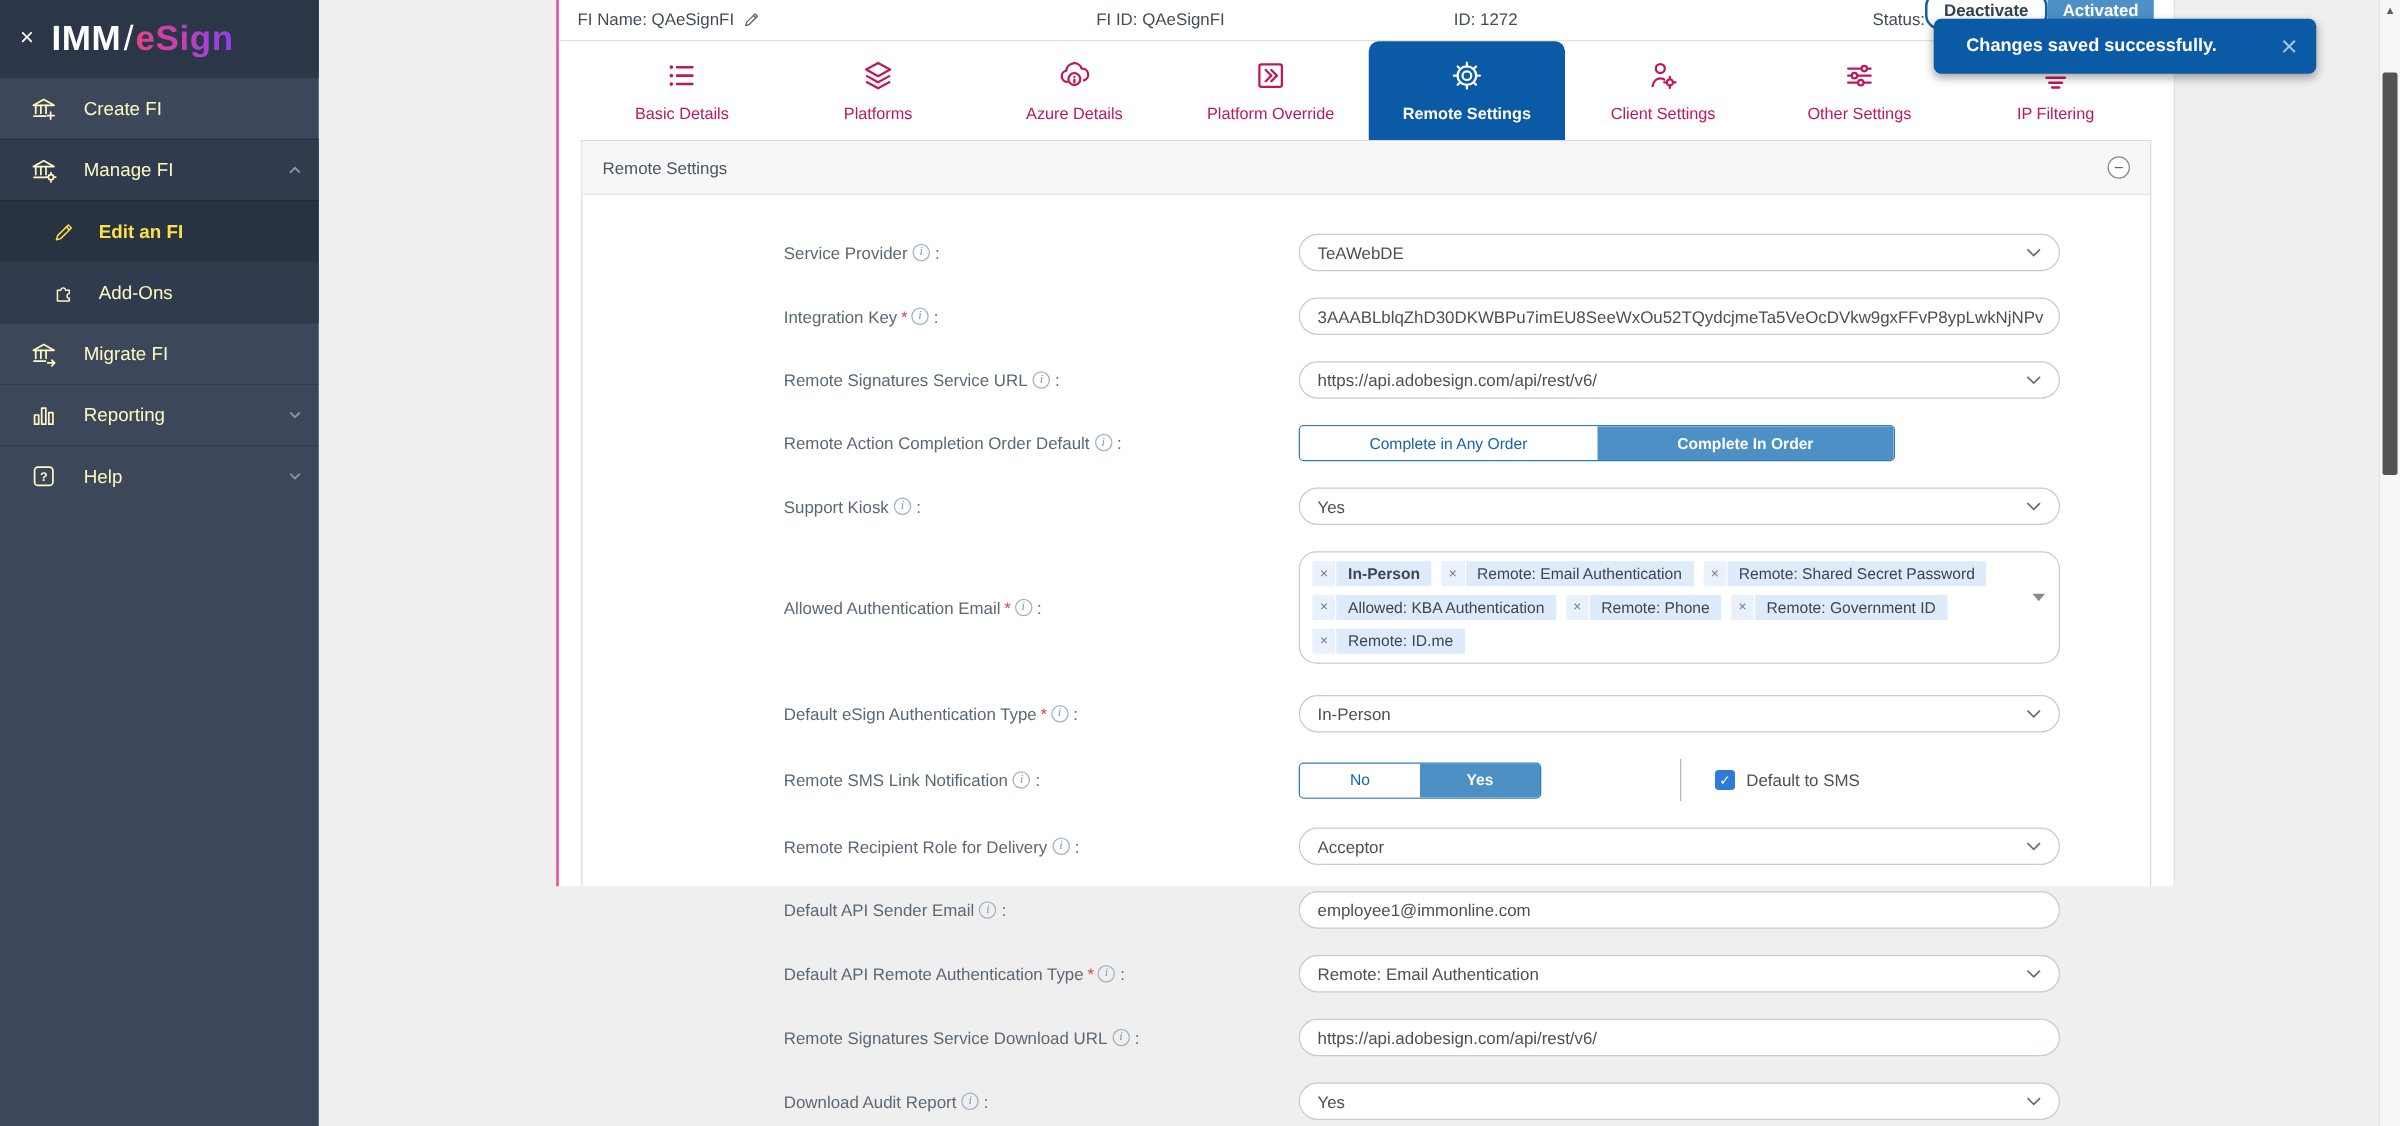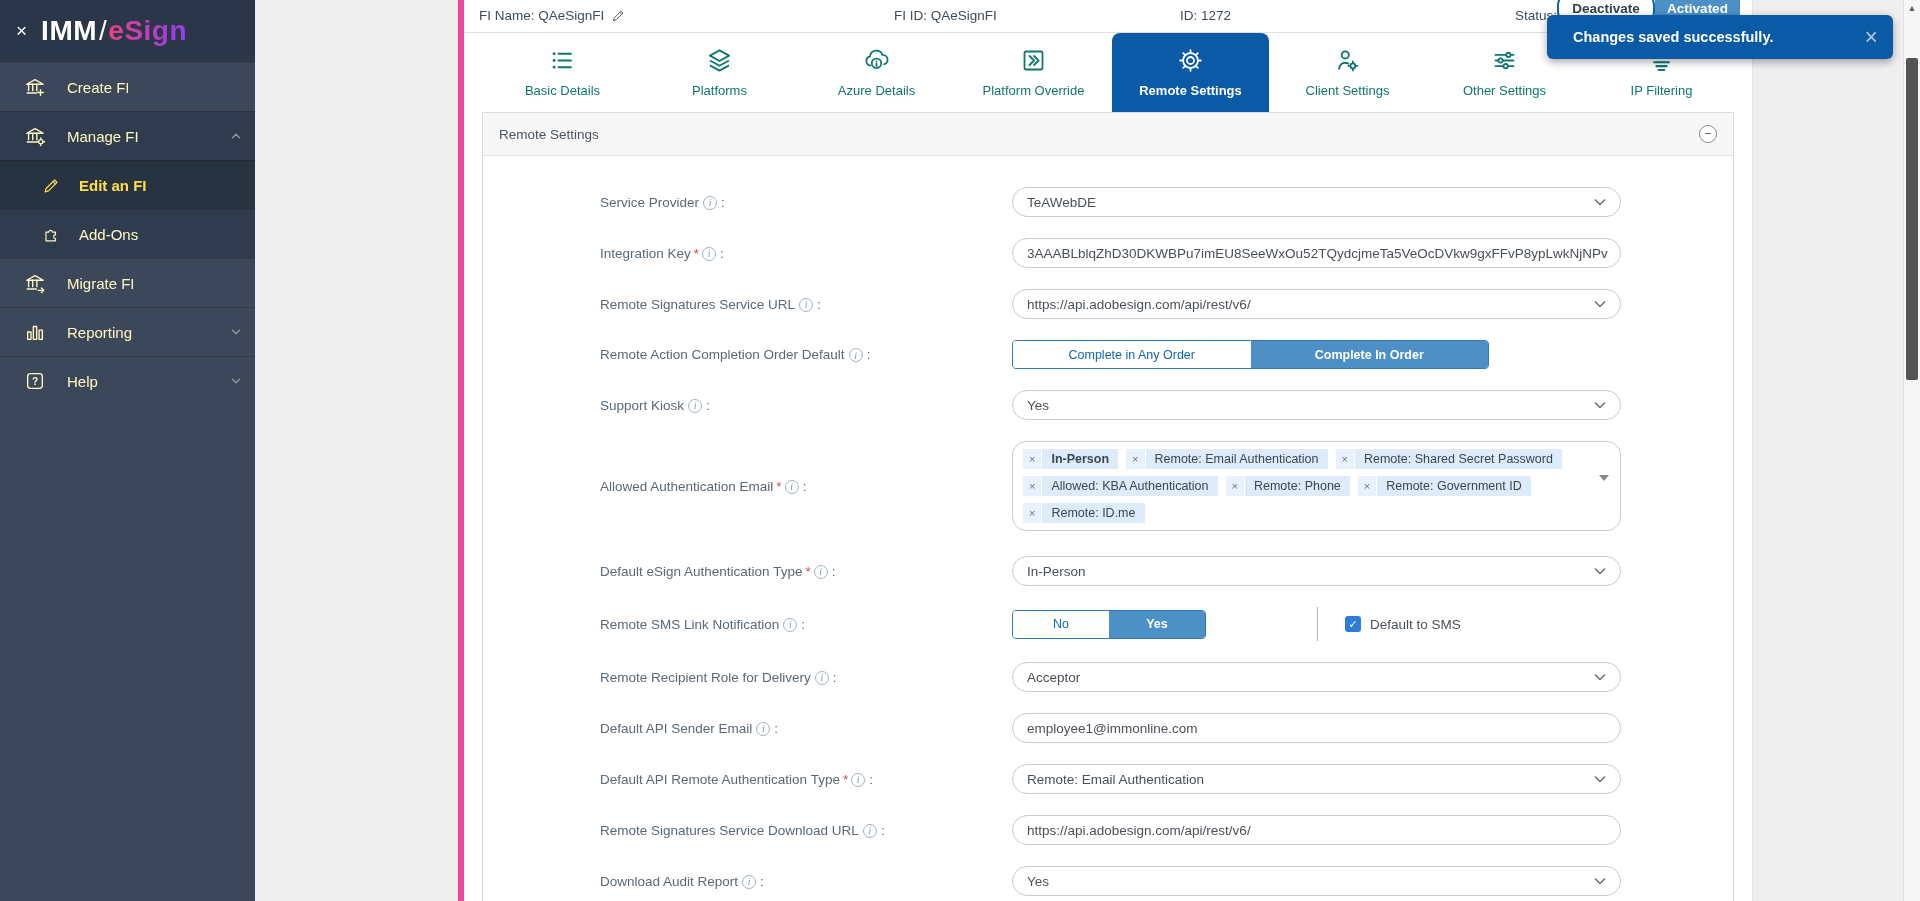--- a/index.html
+++ b/index.html
@@ -20,51 +20,51 @@
   .nav-item.sub svg { width:19px; height:19px; margin-right:18px; }
   .nav-item.active { background:#283341; color:#fde047; font-weight:bold; }
   .nav-chevron { position:absolute; right:12px; width:14px !important; height:14px !important; margin:0 !important; color:#8b98a8; }
 
   
   .scrollbar { position:absolute; right:0; top:0; width:17px; height:901px; background:#f7f7f7; border-left:1px solid #e2e2e2; z-index:40; }
   .sb-up { position:absolute; top:3px; left:0; width:16px; text-align:center; color:#5f5f5f; font-size:9px; }
   .sb-thumb { position:absolute; top:58px; left:2px; width:12px; height:322px; background:#545454; border-radius:2px; }
 
   
-  .content { position:absolute; left:458px; top:0; width:1295px; height:901px; background:#fff; border-left:6px solid #ec4899; border-right:1px solid #e4e4e4; }
+  .content { position:absolute; left:445px; top:0; width:1295px; height:709px; background:#fff; border-left:2px solid #ec4899; border-right:1px solid #e4e4e4; }
 
   
   .topbar { position:relative; height:33px; border-bottom:1px solid #e0e0e0; font-size:13.5px; color:#414c57; }
   .tb-item { position:absolute; top:8px; display:flex; align-items:center; gap:7px; }
   .tb-fi-name { left:15px; }
   .tb-fi-id { left:430px; }
   .tb-id { left:716px; }
   .tb-status-label { left:1051px; }
   .pencil { width:15px; height:15px; color:#55606a; }
   .btn-deactivate { position:absolute; left:1093px; top:-7px; width:98px; height:31px; background:#fff; border:2px solid #0f62a8; border-radius:12px; color:#33424f; font-size:13.5px; font-weight:600; display:flex; align-items:center; justify-content:center; cursor:pointer; z-index:2; }
   .btn-activated { position:absolute; left:1191px; top:-7px; width:85px; height:30px; background:#4c90c6; border-radius:5px; color:#fff; font-size:13.5px; font-weight:600; display:flex; align-items:center; justify-content:center; cursor:pointer; z-index:1; }
 
   
-  .toast { position:absolute; left:1547px; top:15px; width:346px; height:44px; background:#0b5aa6; border-radius:6px; box-shadow:0 3px 8px rgba(0,0,0,.35); color:#fff; display:flex; align-items:center; padding:0 15px 0 26px; font-weight:bold; font-size:14.5px; z-index:60;text-align:center; }
+  .toast { position:absolute; left:1547px; top:15px; width:306px; height:44px; background:#0b5aa6; border-radius:6px; box-shadow:0 3px 8px rgba(0,0,0,.35); color:#fff; display:flex; align-items:center; padding:0 15px 0 26px; font-weight:bold; font-size:14.5px; z-index:60;text-align:center; }
   .toast-close { margin-left:auto; color:#a7c4e0; font-size:23px; font-weight:400; line-height:1; cursor:pointer; }
 
   
   .tabs { position:absolute; left:20px; top:33px; height:79px; display:flex; }
-  .tab { width:157px; display:flex; flex-direction:column; align-items:center; justify-content:center; gap:9px; color:#0f766e; font-size:13px; cursor:pointer; }
+  .tab { width:157px; display:flex; flex-direction:column; align-items:center; justify-content:center; gap:9px; color:#be185d; font-size:13px; cursor:pointer; }
   .tab svg { width:27px; height:27px; }
   .tab.active { background:#0b5aa6; color:#fff; border-radius:8px 8px 0 0; font-weight:bold; }
 
   
   .panel { position:absolute; left:18px; right:18px; top:112px; bottom:0; border:1px solid #dcdcdc; border-bottom:none; background:#fff; }
   .panel-header { height:43px; background:#f7f7f7; border-bottom:1px solid #e4e4e4; display:flex; align-items:center; padding:0 16px; font-size:13.5px; color:#4a555f; }
   .collapse { margin-left:auto; width:18px; height:18px; border:1px solid #8d8d8d; border-radius:50%; background:#fff; color:#666; font-size:13px; line-height:15px; text-align:center; cursor:pointer; }
 
   .panel-body { padding:31px 0 0 117px; }
   .row { display:flex; align-items:center; margin-bottom:21px; }
-  .row-label { width:412px; font-size:13.5px; color:#5b6874; display:flex; align-items:flex-end; }
+  .row-label { width:412px; font-size:13.5px; color:#5b6874; display:flex; align-items:flex-start;margin-left:44px; }
   .row-label .lbl { margin-right:3px; }
   .req { color:#e04343; margin-right:2px; }
   .info { width:14px; height:14px; border:1px solid #9fb2c6; border-radius:50%; color:#7f96ad; font-size:10px; font-style:italic; font-family:"Liberation Serif",serif; display:inline-flex; align-items:center; justify-content:center; margin:0 3px 0 1px; flex:0 0 auto; cursor:pointer; }
   .colon { margin-left:1px; }
 
   .field { width:609px; height:30px; border:1px solid #c6ccd4; border-radius:15px; display:flex; align-items:center; padding:0 14px; font-size:13.5px; color:#4a5057; background:#fff; white-space:nowrap; overflow:hidden;gap:24px; }
   .field .chev { margin-left:auto; flex:0 0 auto; color:#6b6b6b; }
   .chev { width:12px; height:8px; }
 
   .toggle { display:flex; height:29px; border:1px solid #2f7ab8; border-radius:4px; overflow:hidden; }

